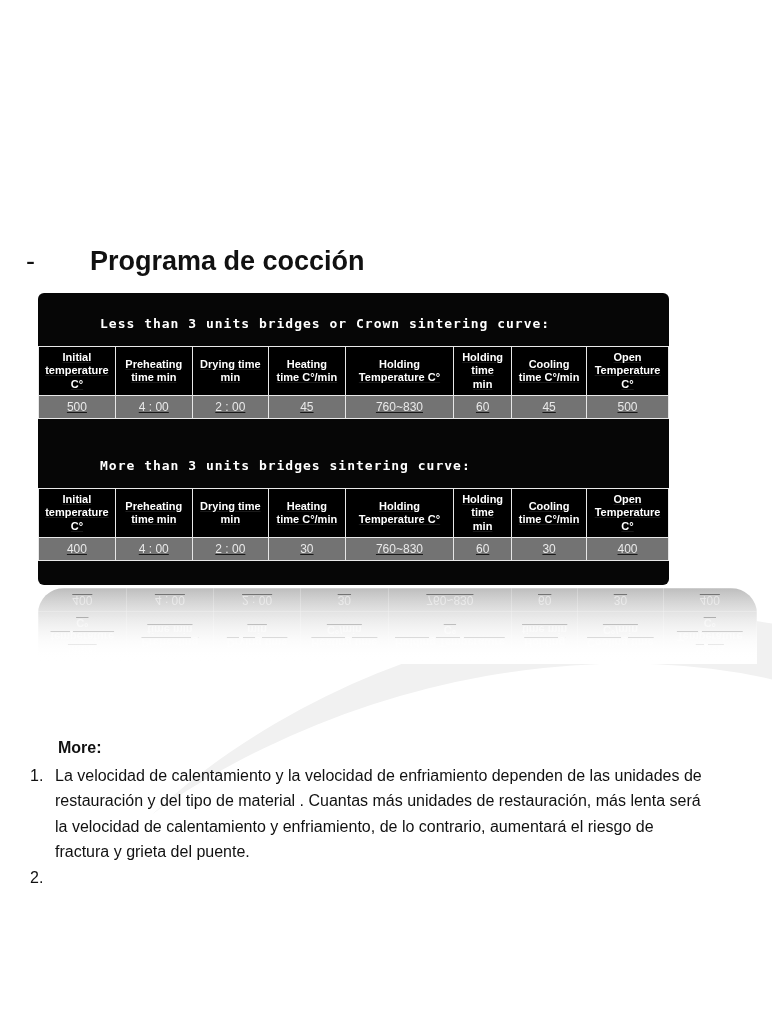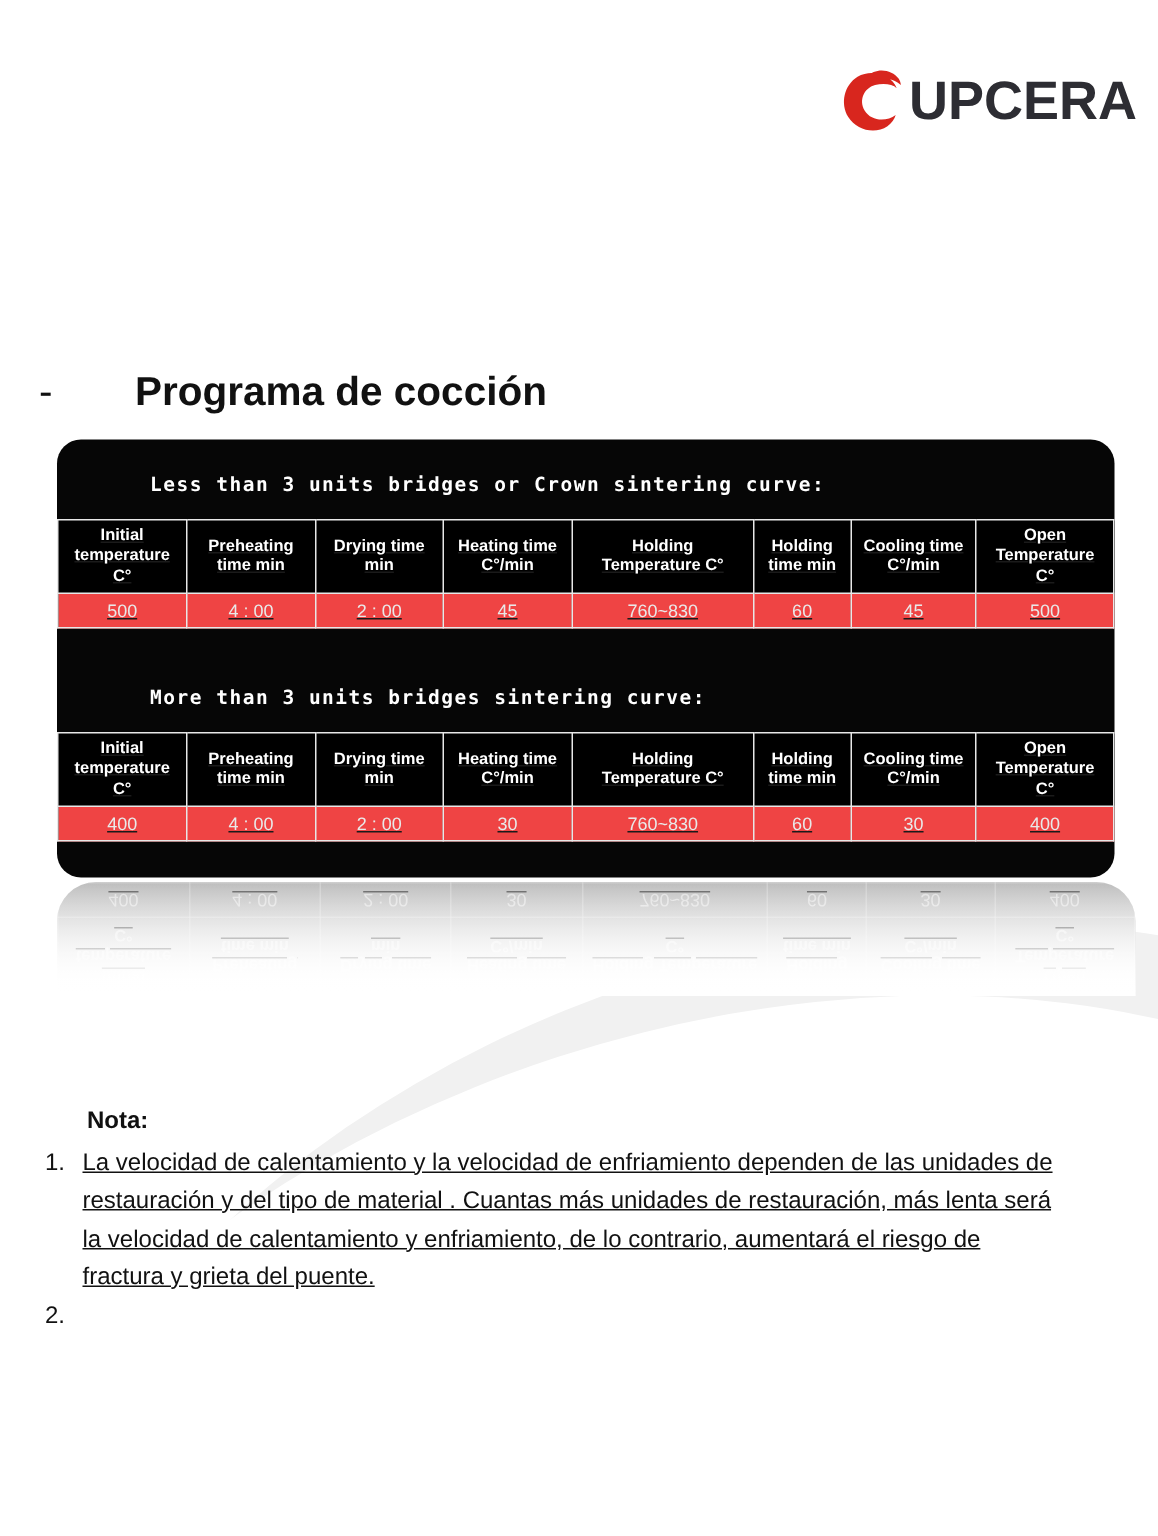--- a/index.html
+++ b/index.html
@@ -36,22 +36,22 @@
   }
 
   
   .page-title { position: absolute; left: 26px; top: 246px; font-size: 27px; color: #111; }
   .page-title .dash { font-weight: normal; margin-right: 10px; }
   .page-title .title-text { font-weight: bold; margin-left: 45px; }
 
   
   .panel {
     position: absolute; left: 38px; top: 293px;
-    width: 705px; height: 292px;
-    background: #060606; border-radius: 16px;
+    width: 631px; height: 292px;
+    background: #060606; border-radius: 6px;
     overflow: hidden;
   }
   .curve-caption {
     color: #ffffff;
     font-family: "DejaVu Sans Mono", monospace;
     font-size: 13px; font-weight: bold; letter-spacing: 1px;
     padding-left: 62px;
   }
   .caption-1 { padding-top: 23px; }
   .caption-2 { padding-top: 39px; }
@@ -64,21 +64,21 @@
     border: 1px solid #e8e8e8;
     text-align: center; vertical-align: middle;
     color: #ffffff;
   }
   table.sinter th {
     background: #000000;
     font-size: 11px; font-weight: bold; line-height: 1.2;
     padding: 4px 6px; height: 49px;
   }
   table.sinter td {
-    background: #ef4444;
+    background: #737373;
     font-size: 12px; color: #e9e9e9;
     height: 23px; padding: 1px 2px;
   }
   col.c1 { width: 12.2%; } col.c2 { width: 12.2%; }
   col.c3 { width: 12.1%; } col.c4 { width: 12.2%; }
   col.c5 { width: 17.2%; } col.c6 { width: 9.2%; }
   col.c7 { width: 11.9%; } col.c8 { width: 13.0%; }
 
   
   .reflection {
@@ -97,39 +97,32 @@
   .refl-fade {
     position: absolute; inset: 0;
     background: linear-gradient(to bottom, rgba(255,255,255,0) 0%, rgba(255,255,255,0.45) 40%, rgba(255,255,255,0.95) 85%, #ffffff 100%);
   }
 
   
   .notes { position: absolute; left: 0px; top: 735px; width: 745px; font-size: 16px; line-height: 25.5px; color: #111; }
   .notes-heading { font-weight: bold; margin-left: 58px; margin-bottom: 2px; }
   .note-item { display: flex; }
   .note-num { width: 55px; padding-left: 30px; flex: 0 0 55px; }
-  .note-text { width: 655px; text-decoration: underline; }
+  .note-text { width: 655px; }
 </style>
 </head>
 <body>
 
 <div class="bg-swoosh">
   <div class="swoosh-grey"></div>
   <div class="swoosh-white"></div>
 </div>
 
 <div class="content">
 
-  <div class="logo">
-    <svg class="logo-flame" viewBox="0 0 64 64" xmlns="http://www.w3.org/2000/svg">
-      <path d="M55 20 C50 7 31 1 17 9 C4 17 0 35 8 48 C16 61 34 65 46 57 C50 54 53 50 54 46 C45 53 30 52 24 42 C18 32 23 20 34 17 C42 15 51 16 55 20 Z" fill="#d8261e"></path>
-      <path d="M26 9 C34 0 50 1 57 11 C58 13 59 15 59 17 C53 11 45 10 40 14 C36 9 30 8 26 9 Z" fill="#d8261e"></path>
-    </svg>
-    <span class="logo-text">UPCERA</span>
-  </div>
 
   <div class="page-title">
     <span class="dash">-</span><span class="title-text">Programa de cocción</span>
   </div>
 
   <div class="panel">
 
     <div class="curve-caption caption-1">Less than 3 units bridges or Crown sintering curve:</div>
 
     <table class="sinter">
@@ -239,21 +232,21 @@
           <td>30</td>
           <td>400</td>
         </tr>
       </tbody>
         </table>
     </div>
     <div class="refl-fade"></div>
   </div>
 
   <div class="notes">
-    <div class="notes-heading">Nota:</div>
+    <div class="notes-heading">More:</div>
     <div class="note-item">
       <span class="note-num">1.</span>
       <div class="note-text">La velocidad de calentamiento y la velocidad de enfriamiento dependen de las unidades de restauración y del tipo de material . Cuantas más unidades de restauración, más lenta será la velocidad de calentamiento y enfriamiento, de lo contrario, aumentará el riesgo de fractura y grieta del puente.</div>
     </div>
     <div class="note-item">
       <span class="note-num">2.</span>
     </div>
   </div>
 
 </div>

